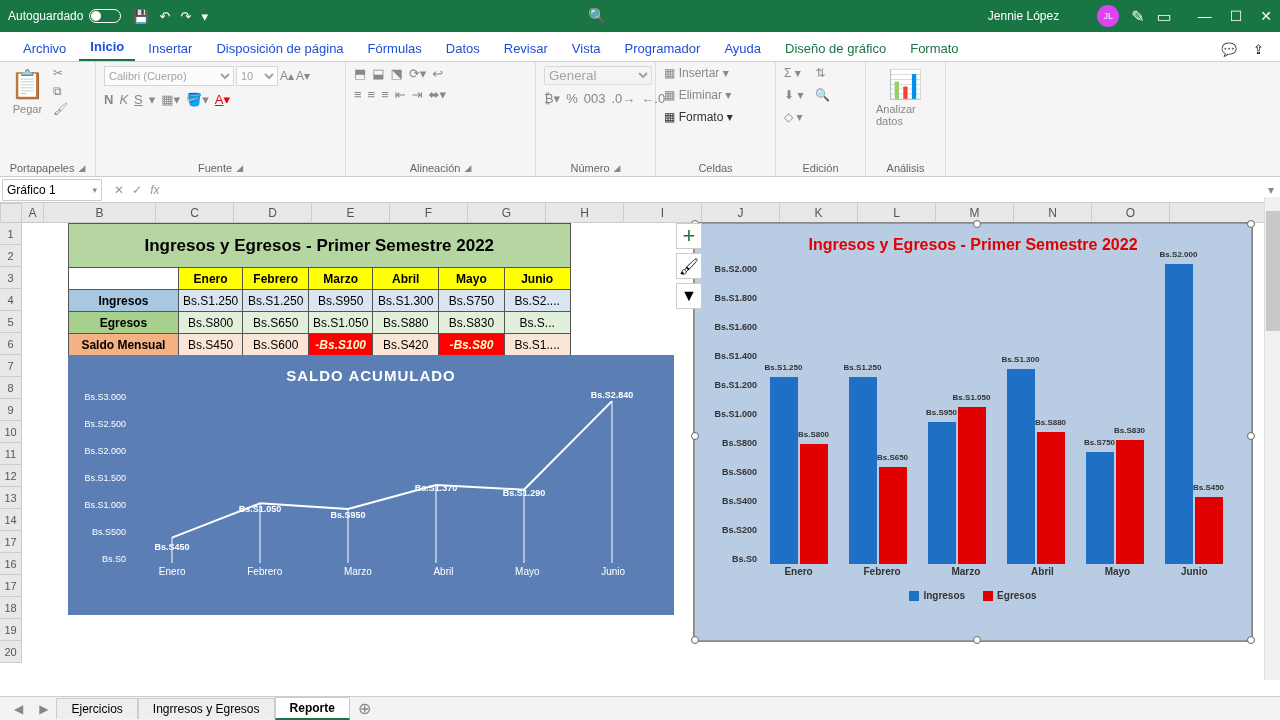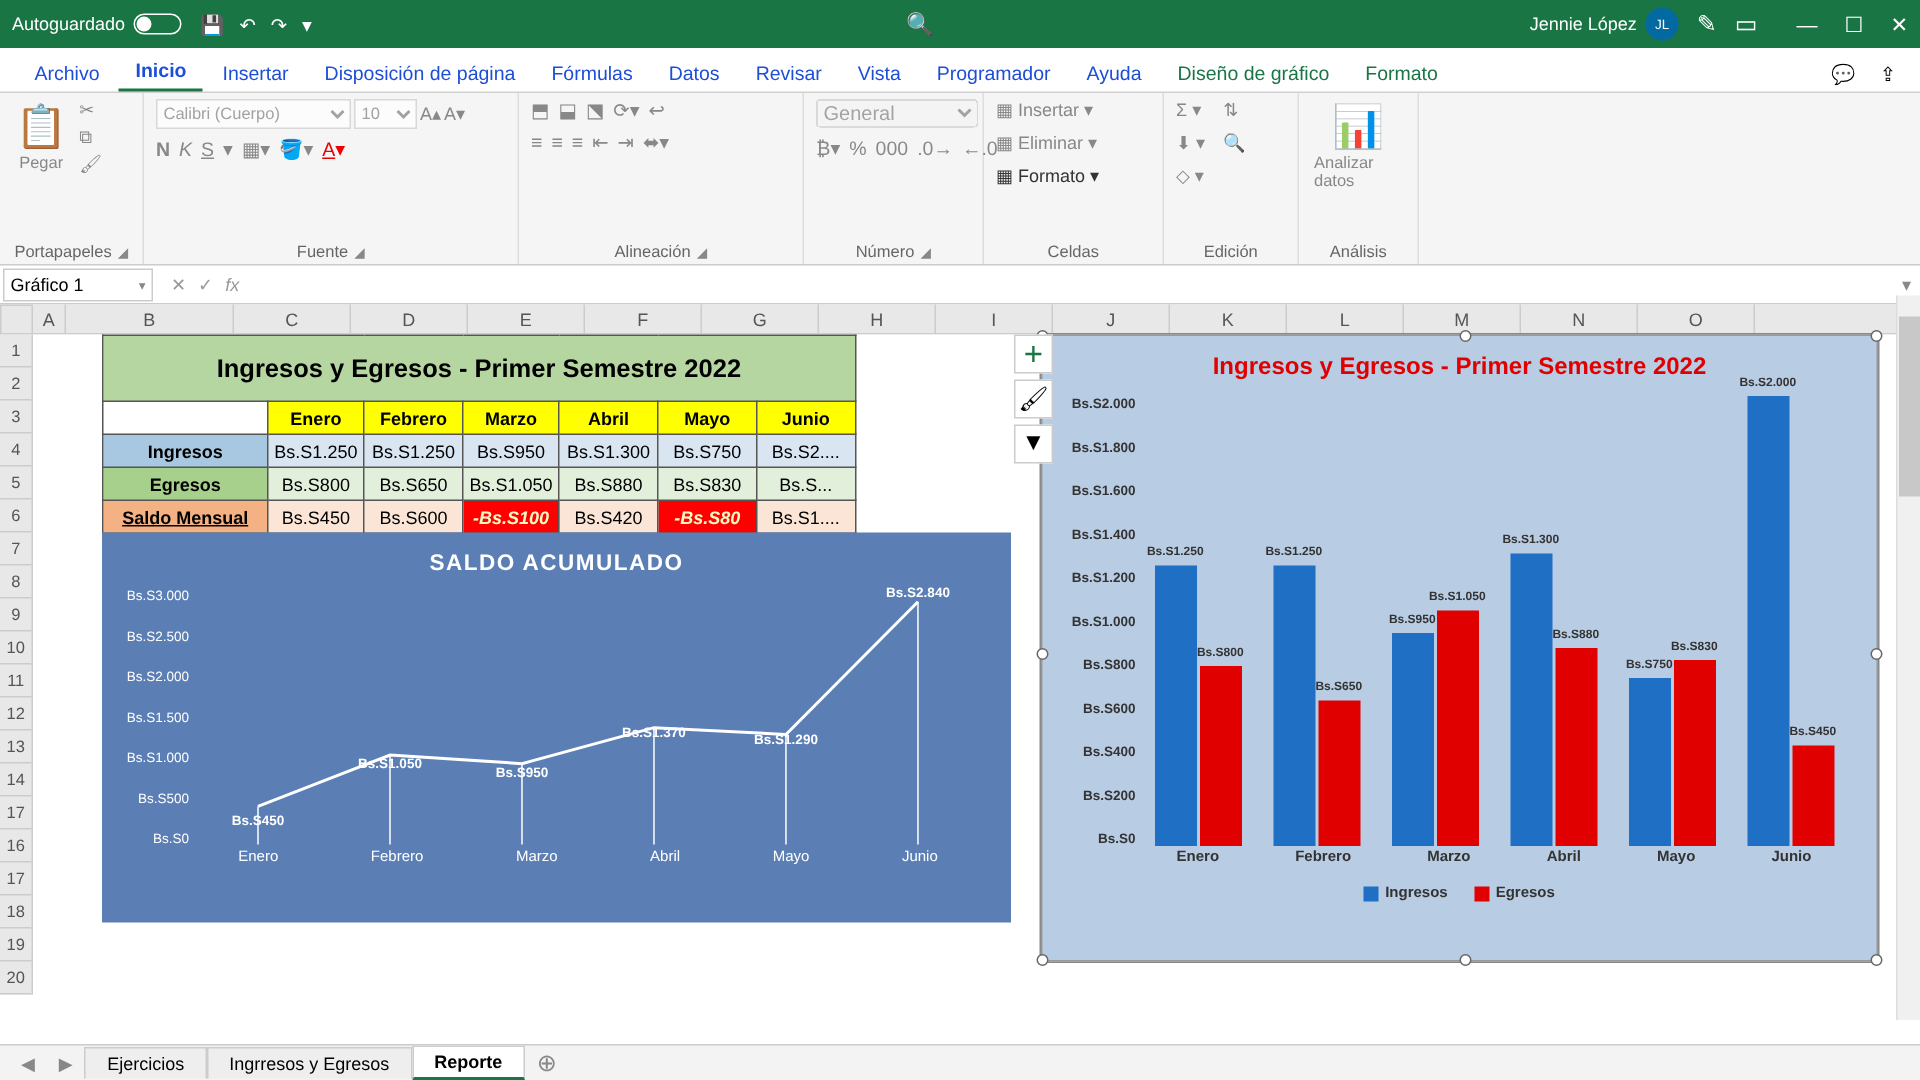--- a/index.html
+++ b/index.html
@@ -7,21 +7,21 @@
 
 
 .titlebar { height: 32px; background: #1a7545; display: flex; align-items: center; color: #fff; padding: 0 8px; gap: 12px; }
 .titlebar .autosave { display: flex; align-items: center; gap: 6px; font-size: 12px; }
 .toggle { width: 32px; height: 14px; border: 1px solid #fff; border-radius: 8px; position: relative; background: transparent; }
 .toggle::after { content: ""; width: 10px; height: 10px; background: #fff; border-radius: 50%; position: absolute; left: 1px; top: 1px; }
 .titlebar .qat { display: flex; gap: 10px; align-items: center; }
 .titlebar .qat span { font-size: 13px; cursor: pointer; }
 .titlebar .spacer { flex: 1; }
 .titlebar .user { display: flex; align-items: center; gap: 6px; font-size: 12px; }
-.avatar { width: 22px; height: 22px; border-radius: 50%; background: #0369a1; display: flex; align-items: center; justify-content: center; font-size: 9px; color: #fff; }
+.avatar { width: 22px; height: 22px; border-radius: 50%; background: #d946ef; display: flex; align-items: center; justify-content: center; font-size: 9px; color: #fff; margin-left: 32px; }
 .win-btns { display: flex; gap: 18px; margin-left: 14px; }
 .win-btns span { font-size: 14px; cursor: pointer; }
 
 
 .ribbon-tabs { height: 30px; background: #fff; display: flex; align-items: flex-end; padding: 0 12px; font-size: 13px; gap: 2px; border-bottom: 1px solid #d0d0d0; }
 .ribbon-tabs .tab { padding: 5px 11px; cursor: pointer; color: #1d4ed8; }
 .ribbon-tabs .tab.active { border-bottom: 2px solid #1a7545; font-weight: 600; }
 .ribbon-tabs .tab.contextual { color: #1a7545; }
 .ribbon-tabs .right { margin-left: auto; display: flex; gap: 8px; }
 .ribbon-tabs .right span { padding: 4px; }
@@ -58,21 +58,21 @@
 
 .data-table { position: absolute; top: 0; left: 46px; border-collapse: collapse; font-size: 12px; }
 .data-table th, .data-table td { border: 1px solid #555; padding: 2px 4px; text-align: center; height: 22px; }
 .title-row td { background: #b5d6a1; font-weight: bold; font-size: 17px; height: 44px; }
 .hdr-row th { background: #ffff00; font-weight: bold; }
 .row-label { font-weight: bold; }
 .ingresos .row-label { background: #a8c7e0; }
 .ingresos td { background: #d9e6f2; }
 .egresos .row-label { background: #a8d08d; }
 .egresos td { background: #e2efda; }
-.saldo-m .row-label { background: #f4b183; text-decoration: underline; }
+.saldo-m .row-label { background: #f4b183; }
 .saldo-m td { background: #fbe5d6; }
 .saldo-a .row-label { background: #b2c5e0; }
 .saldo-a td { background: #d6e0f0; font-weight: bold; }
 .neg { background: #ff0000 !important; color: #fef9c3; font-style: italic; font-weight: bold; }
 .final-red { background: #ff0000 !important; color: #000; font-weight: bold; }
 
 
 .line-chart { position: absolute; top: 132px; left: 46px; width: 606px; height: 260px; background: #5b7fb5; color: #fff; padding: 8px; }
 .line-chart .ch-title { text-align: center; font-weight: bold; font-size: 15px; letter-spacing: 1px; margin: 4px 0 8px; }
 .line-plot { position: relative; height: 190px; margin-left: 52px; margin-right: 10px; }
@@ -229,21 +229,21 @@
         <span class="dlg">◢</span>
       </div>
   </div>
 
   <div class="ribbon-group" style="width:120px">
     <div class="content" style="flex-direction:column;gap:6px">
       <select style="width:108px" disabled=""><option>General</option></select>
       <div class="btnrow">
         <span>₿▾</span>
         <span>%</span>
-        <span>000</span>
+        <span>003</span>
         <span>.0→</span>
         <span>←.0</span>
       </div>
     </div>
     <div class="label">
         <span>Número</span> 
         <span class="dlg">◢</span>
       </div>
   </div>
 

